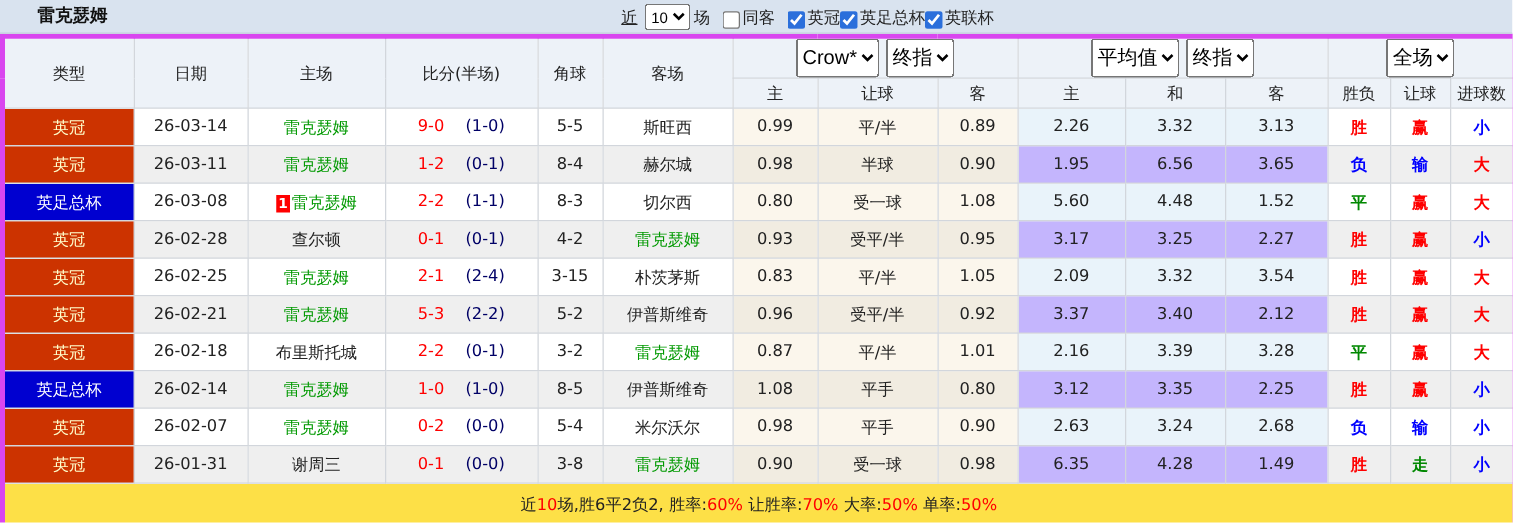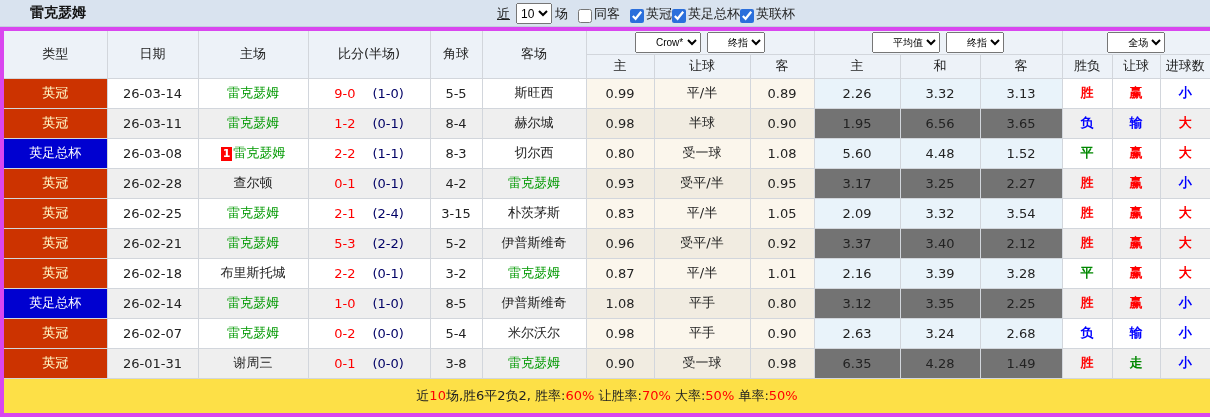--- a/index.html
+++ b/index.html
@@ -26,28 +26,28 @@
   .controls label { display:flex; align-items:flex-end; cursor:pointer; }
   .controls input[type=checkbox] { width:14px; height:14px; margin:0 2px 0 0; accent-color:#2b6fdb; }
   
   table {
     width:1210px; border-collapse:collapse; table-layout:fixed;
     font-size:13px; text-align:center; border:4px solid #d946ef;
   }
   th, td { border:1px solid #d2d6dc; padding:0 2px; overflow:hidden; white-space:nowrap; }
   thead th { font-weight:normal; background:#edf2f8; color:#222; height:24px; }
   thead .sel-row th { height:25px; }
-  thead select { font-size:10px; height:21px; margin:0 3px;padding-left:16px; }
+  thead select { font-size:16px; height:31px; margin:0 3px; }
   tbody td { height:30px; }
   tr.odd  td { background:#ffffff; }
   tr.even td { background:#efefef; }
   tr.odd  td.bg-cream { background:#fbf6ec; }
   tr.even td.bg-cream { background:#f1ece1; }
   tr.odd  td.bg-blue  { background:#e9f3fa; }
-  tr.even td.bg-blue  { background:#737373; }
+  tr.even td.bg-blue  { background:#c4b5fd; }
   td.league-red  { background:#cc3300 !important; color:#ffffcc; }
   td.league-blue { background:#0000d0 !important; color:#ffffff; }
   .team-self { color:#009900; }
   .ft { color:#ff0000; }
   .ht { color:#000066;padding-left:17px; }
   .res { font-weight:bold; }
   .c-red   { color:#ff0000; }
   .c-blue  { color:#0000ff; }
   .c-green { color:#008800; }
   .badge {

